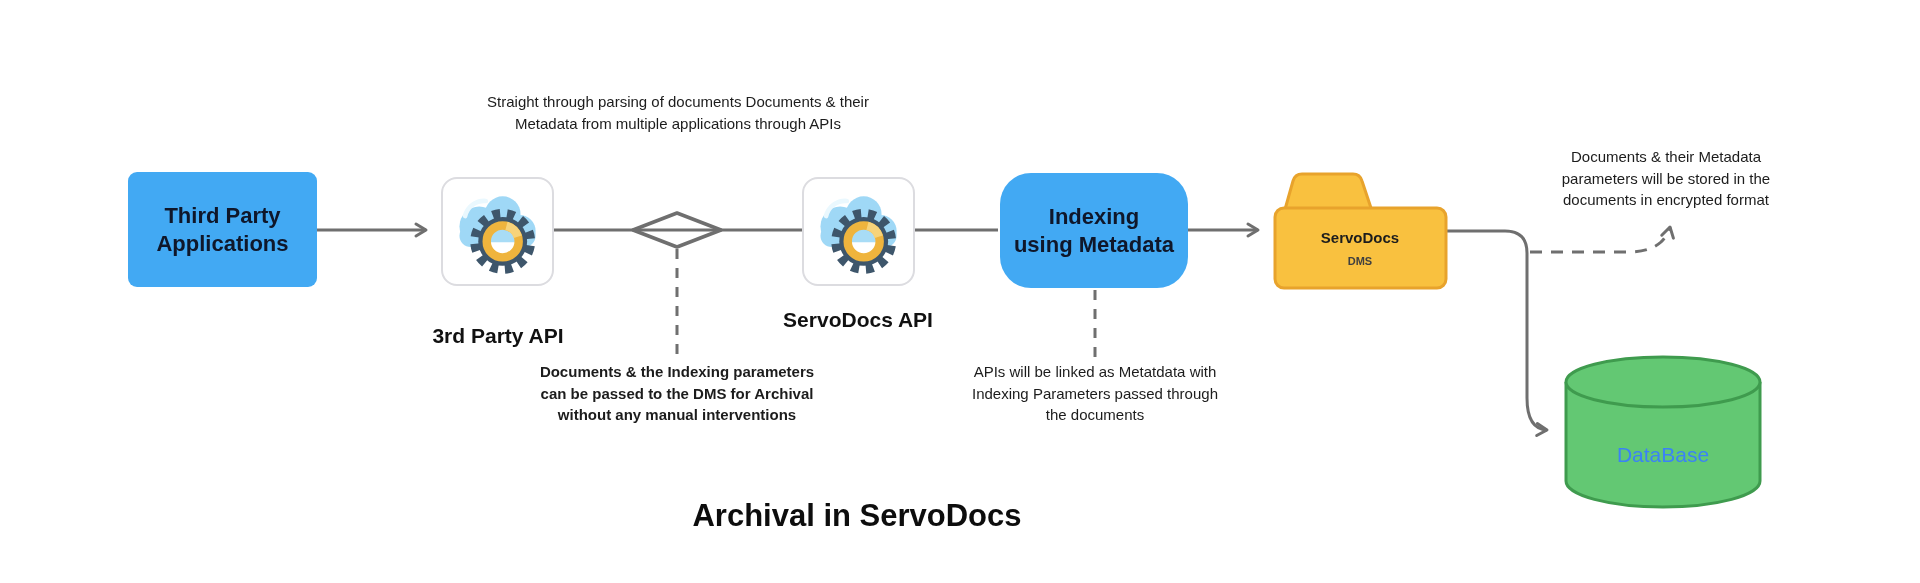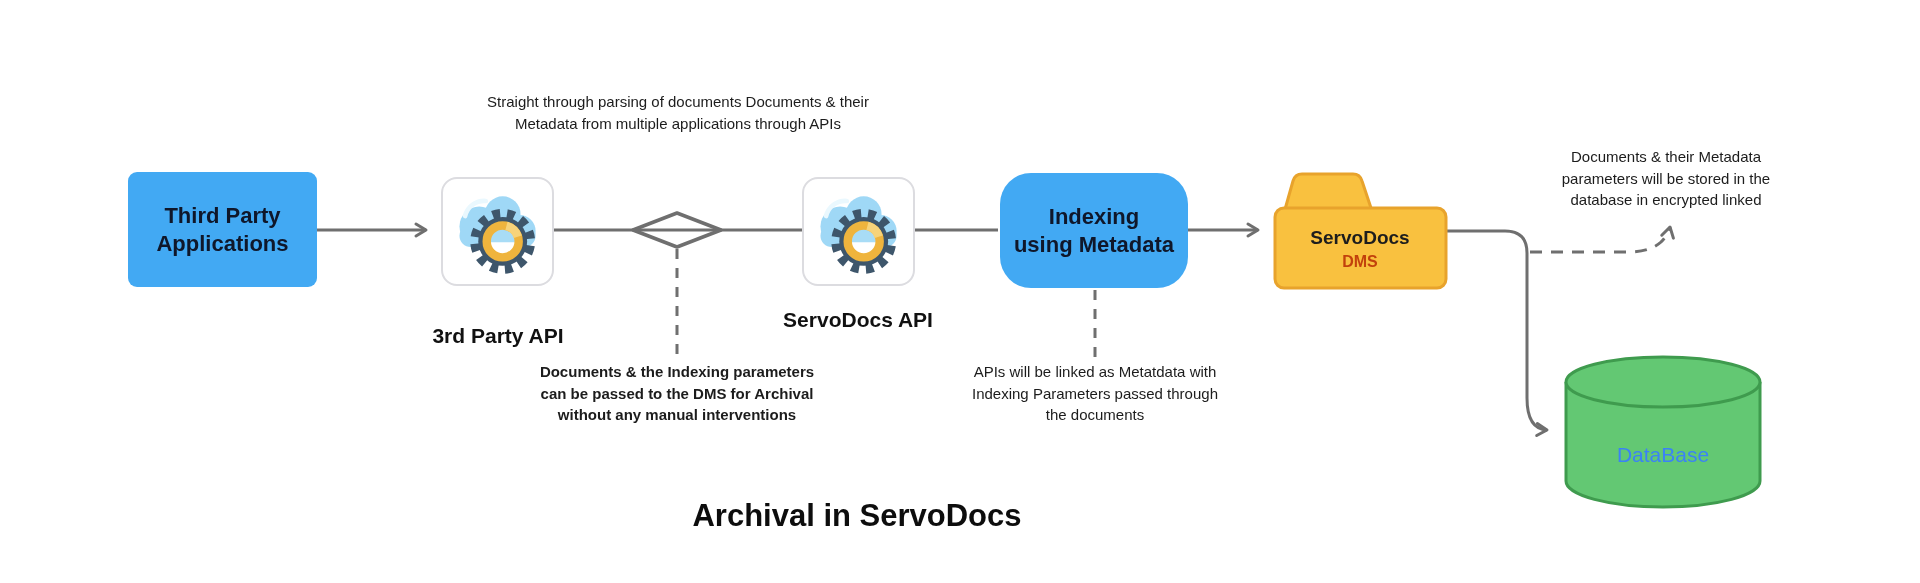--- a/index.html
+++ b/index.html
@@ -31,22 +31,22 @@
     text-align:center;transform:translateX(-50%);
   }
   .annotation span{display:block;}
 
   
   .folder-wrap{position:absolute;left:1272px;top:170px;width:176px;height:122px;}
   .folder-text{
     position:absolute;left:0;top:38px;width:176px;height:80px;
     display:flex;flex-direction:column;align-items:center;justify-content:center;
   }
-  .folder-name{font-weight:bold;font-size:19px;color:#1d1d1d;line-height:24px;}
-  .folder-sub{font-weight:600;font-size:16px;color:#c2410c;line-height:19px;margin-top:2px;}
+  .folder-name{font-weight:bold;font-size:15px;color:#1d1d1d;line-height:24px;}
+  .folder-sub{font-weight:600;font-size:11px;color:#404040;line-height:19px;margin-top:2px;}
 
   
   .db-wrap{position:absolute;left:1562px;top:353px;width:202px;height:158px;}
   .db-label{
     position:absolute;left:0;top:90px;width:202px;text-align:center;
     font-weight:normal;font-size:21px;color:#3b82f6;
   }
 
   .diagram-title{
     position:absolute;left:857px;top:498px;transform:translateX(-50%);
@@ -163,21 +163,21 @@
     </svg>
     <div class="folder-text">
       <div class="folder-name">ServoDocs</div>
       <div class="folder-sub">DMS</div>
     </div>
   </div>
 
   <div class="annotation" style="left:1666px;top:146px;width:250px;">
     <span>Documents &amp; their Metadata</span>
     <span>parameters will be stored in the</span>
-    <span>database in encrypted linked</span>
+    <span>documents in encrypted format</span>
   </div>
 
   <div class="db-wrap">
     <svg width="202" height="158" viewBox="0 0 202 158">
       <path d="M4 29 L4 128 A97 26 0 0 0 198 128 L198 29" fill="#63C873" stroke="#3F9B4E" stroke-width="3"></path>
       <ellipse cx="101" cy="29" rx="97" ry="25" fill="#63C873" stroke="#3F9B4E" stroke-width="3"></ellipse>
     </svg>
     <div class="db-label">DataBase</div>
   </div>
 

